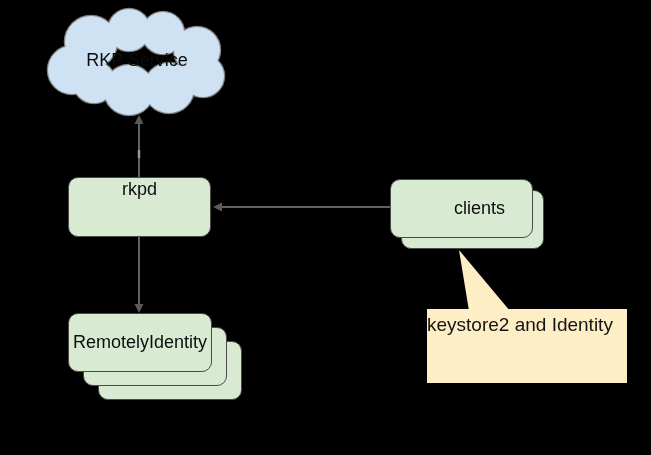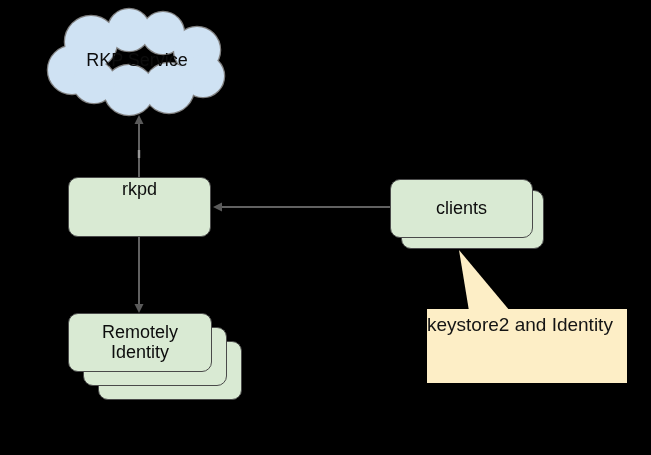--- a/index.html
+++ b/index.html
@@ -29,21 +29,21 @@
   .node-label {
     position: absolute;
     display: flex;
     align-items: center;
     justify-content: center;
     font-size: 18px;
     color: #0d0d0d;
     pointer-events: none;
   }
   .multiline {
-    flex-direction: column;
+    flex-direction: row;
     line-height: 20px;
     text-align: center;
   }
 
   
   .cloud-label {
     position: absolute;
     left: 45px;
     top: 8px;
     width: 184px;
@@ -107,21 +107,21 @@
       <circle cx="49" cy="76" r="21"></circle>
     </g>
   </svg>
   <div class="cloud-label">RKP Service</div>
 
   <div class="node" style="left:68px; top:177px; width:143px; height:60px;"></div>
   <div class="node-label" style="left:68px; top:159px; width:143px; height:60px;text-align:center;">rkpd</div>
 
   <div class="node" style="left:401px; top:190px; width:143px; height:59px;"></div>
   <div class="node" style="left:390px; top:179px; width:143px; height:59px;"></div>
-  <div class="node-label" style="left:390px; top:179px; width:143px; height:59px;">clients</div>
+  <div class="node-label" style="left:408px; top:179px; width:143px; height:59px;">clients</div>
 
   <div class="node" style="left:98px; top:341px; width:144px; height:59px;"></div>
   <div class="node" style="left:83px; top:327px; width:144px; height:59px;"></div>
   <div class="node" style="left:68px; top:313px; width:144px; height:59px;"></div>
   <div class="node-label multiline" style="left:68px; top:312px; width:144px; height:60px;">
     <div>Remotely</div>
     <div>Identity</div>
   </div>
 
   <svg class="abs" style="left:455px; top:248px;" width="60" height="64" viewBox="0 0 60 64">

